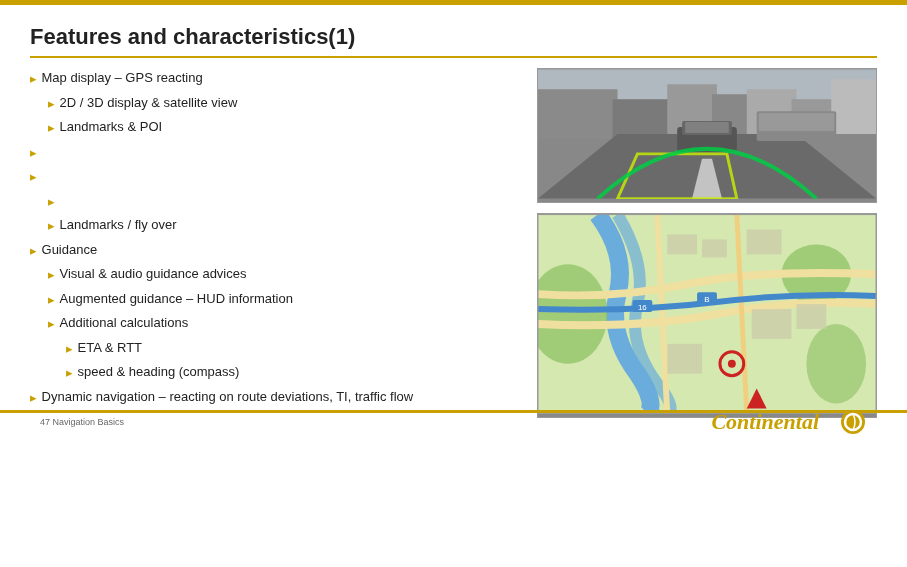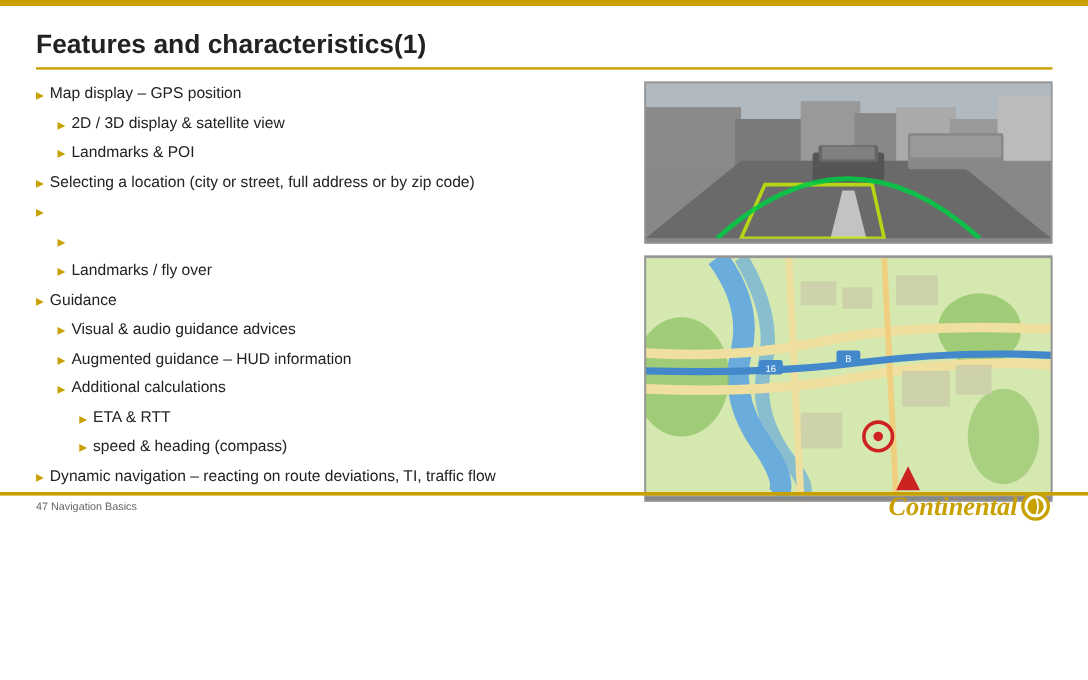--- a/index.html
+++ b/index.html
@@ -121,32 +121,32 @@
 
     
     .footer {
       position: absolute;
       bottom: 5px;
       left: 0;
       right: 0;
       display: flex;
       align-items: center;
       justify-content: space-between;
-      padding: 0 30px;
+      padding: 0 40px;
     }
 
     .footer-left {
       font-size: 9px;
       color: #666;
     }
 
     .continental-logo {
       display: flex;
       align-items: center;
-      gap: 1px;
+      gap: 20px;
     }
 
     .continental-text {
       font-size: 22px;
       font-style: italic;
       color: #c8a000;
       font-family: Georgia, serif;
       font-weight: bold;
     }
 
@@ -163,33 +163,32 @@
 
   <h1 class="title">Features and characteristics(1)</h1>
   <div class="title-separator"></div>
 
   <div class="content-area">
 
     <div class="left-col">
 
       <div class="bullet-item level1">
         <span class="bullet-arrow">▸</span>
-        <span class="bullet-text">Map display – GPS position</span>
+        <span class="bullet-text">Map display – GPS reacting</span>
       </div>
       <div class="bullet-item level2">
         <span class="bullet-arrow">▸</span>
         <span class="bullet-text">2D / 3D display &amp; satellite view</span>
       </div>
       <div class="bullet-item level2">
         <span class="bullet-arrow">▸</span>
         <span class="bullet-text">Landmarks &amp; POI</span>
       </div>
       <div class="bullet-item level1">
         <span class="bullet-arrow">▸</span>
-        <span class="bullet-text">Selecting a location (city or street, full address or by zip code)</span>
       </div>
       <div class="bullet-item level1">
         <span class="bullet-arrow">▸</span>
       </div>
       <div class="bullet-item level2">
         <span class="bullet-arrow">▸</span>
       </div>
       <div class="bullet-item level2">
         <span class="bullet-arrow">▸</span>
         <span class="bullet-text">Landmarks / fly over</span>

